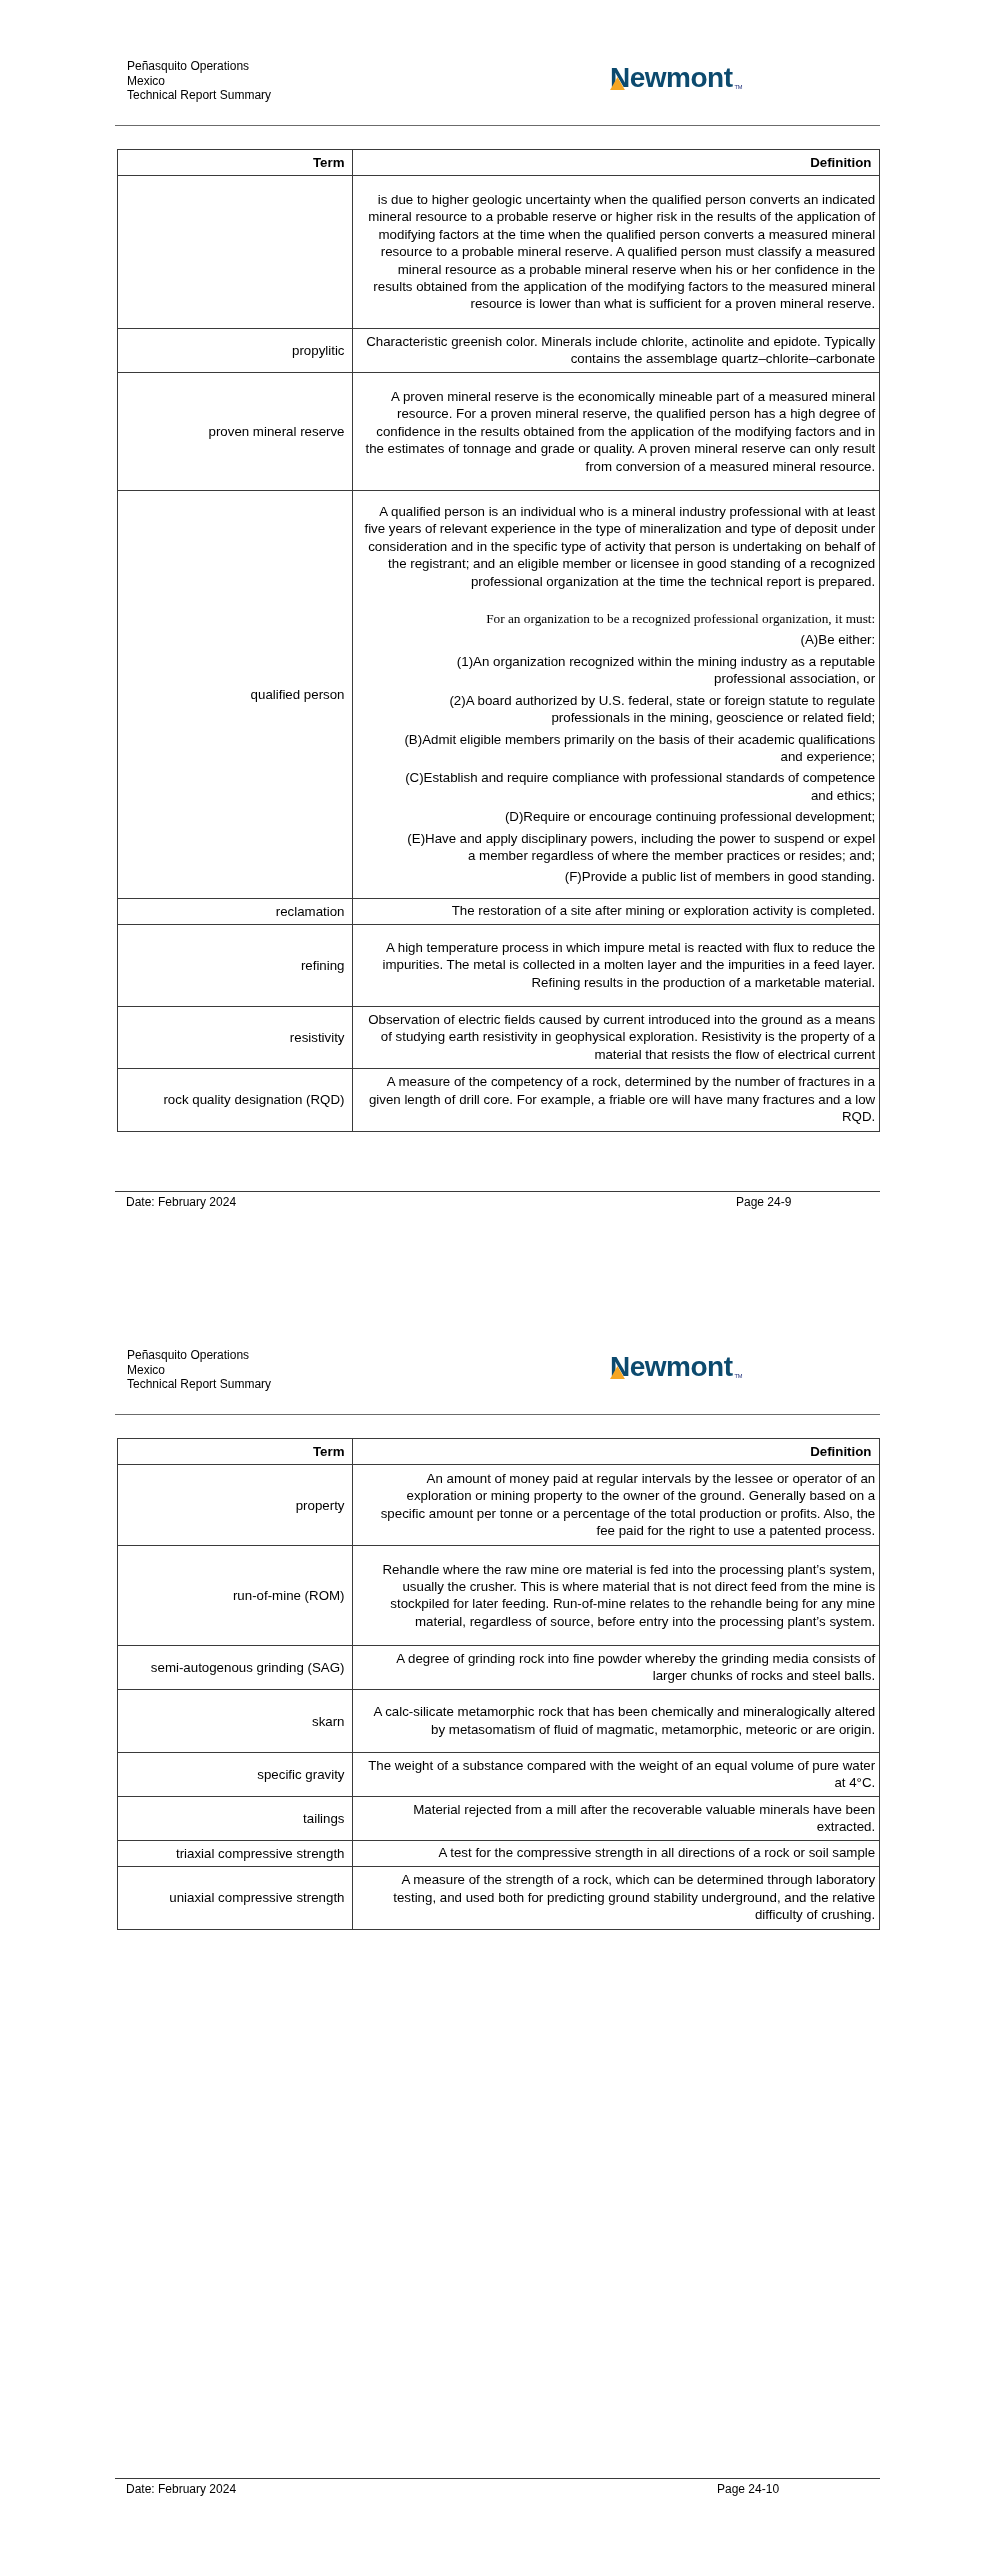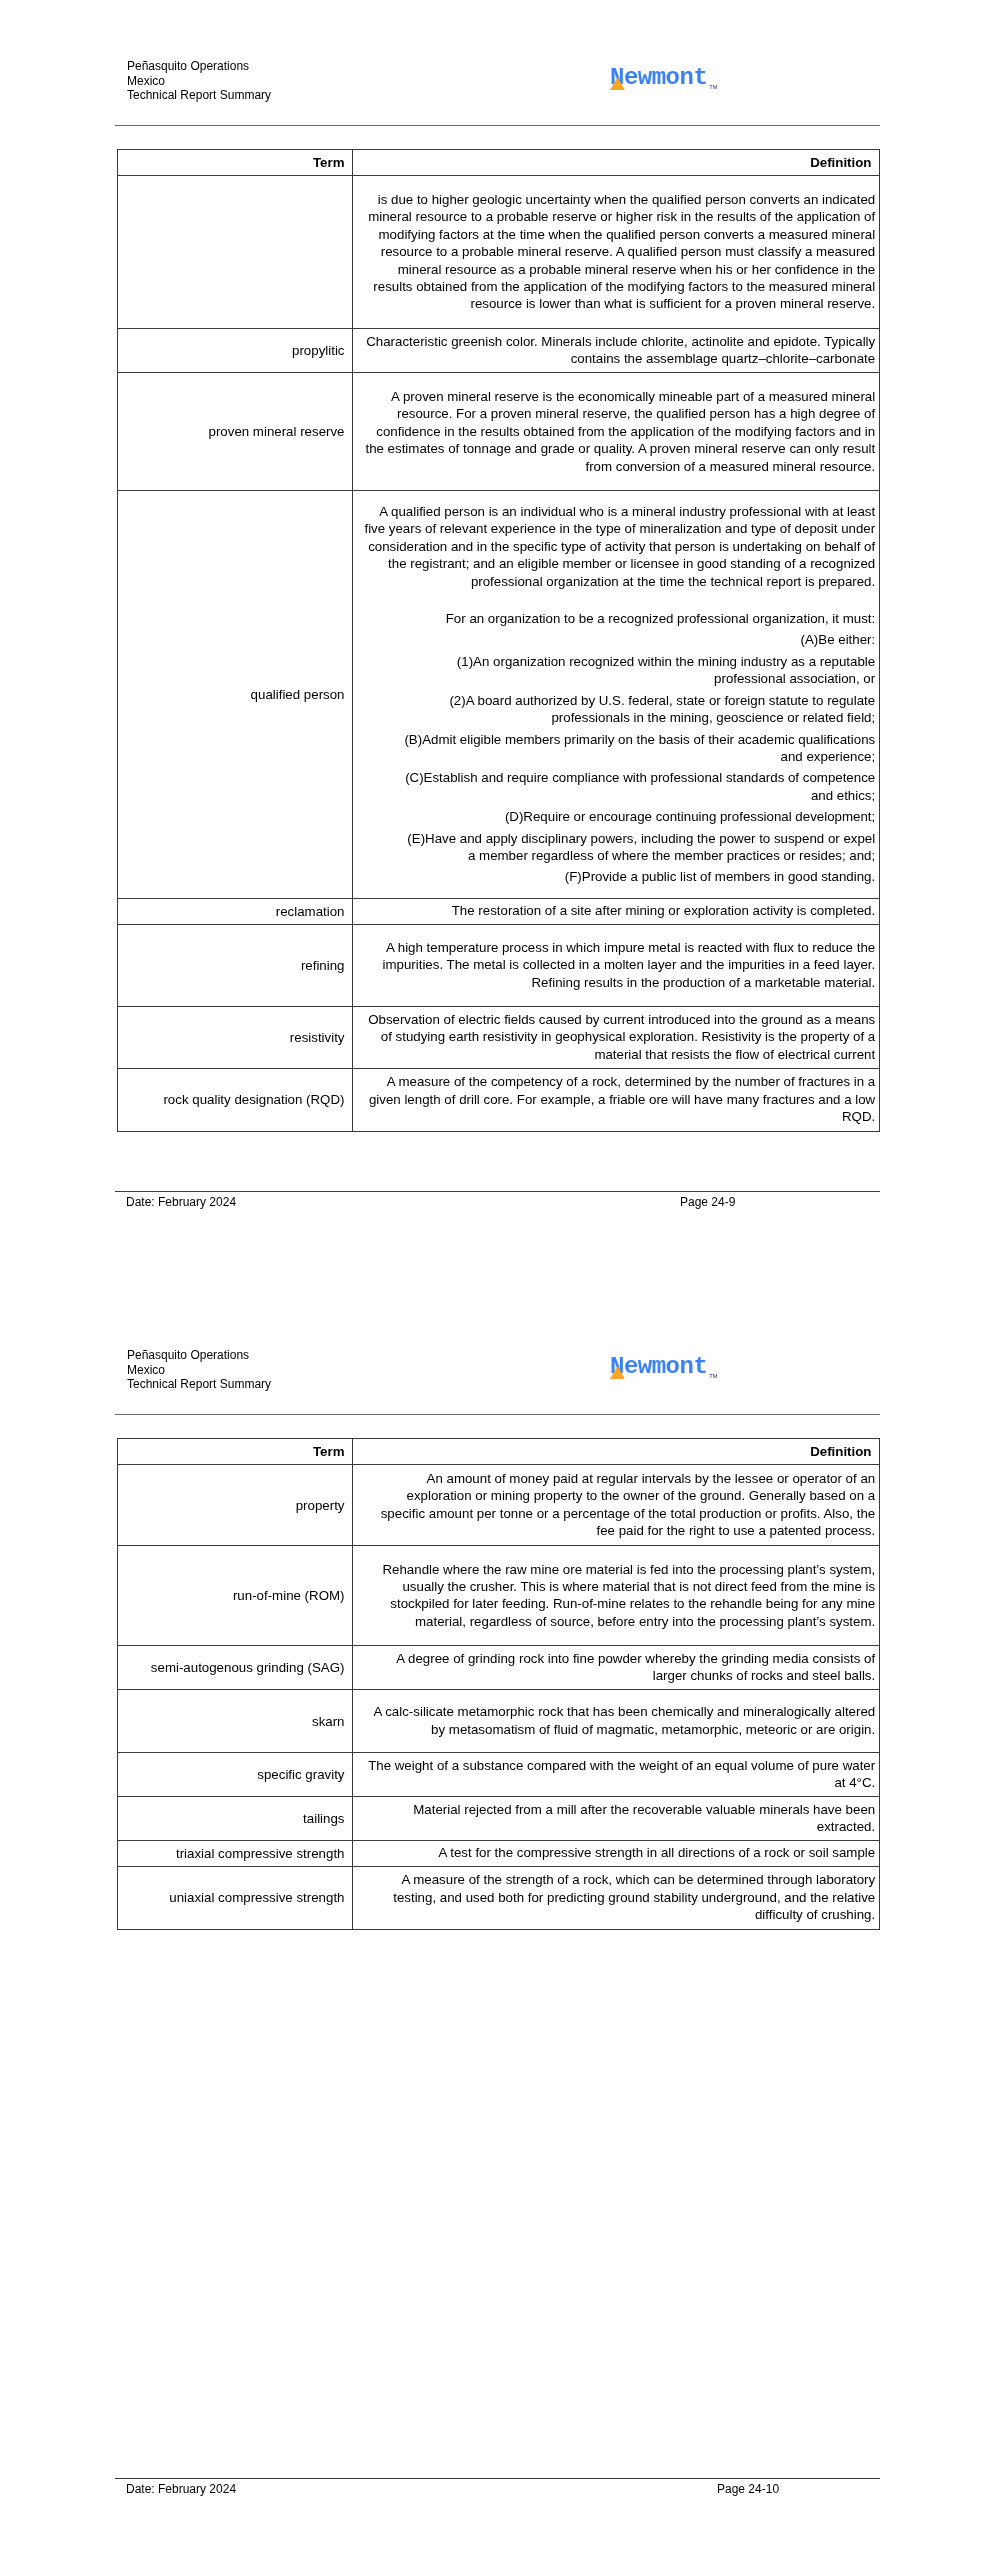--- a/index.html
+++ b/index.html
@@ -36,25 +36,25 @@
     .logo {
       position: absolute;
       left: 610px;
       top: 62px;
       height: 32px;
       display: flex;
       align-items: flex-end;
     }
     .logo svg { display: block; }
     .logo-word {
-      font-family: Liberation Mono, monospace;
+      font-family: Liberation Sans, sans-serif;
       font-weight: bold;
-      font-size: 24px;
+      font-size: 28px;
       line-height: 32px;
-      color: #3b82f6;
+      color: #0c4a6e;
       letter-spacing: -0.5px;
       position: relative;
     }
     .logo-tm {
       font-size: 5.7px;
       color: #1f2f7a;
       margin-left: 1.9px;
       margin-bottom: 3.8px;
     }
     .logo-tri {
@@ -100,21 +100,21 @@
     }
     table.glossary td.def {
       padding-top: 0.9px;
       padding-bottom: 1.9px;
       padding-left: 7.5px;
       padding-right: 3.8px;
     }
     td.def p {
       margin: 0;
     }
-    td.def p + p { margin-top: 20px; }
+    td.def p + p { margin-top: 20px; font-family: Liberation Serif, serif; }
     .li {
       display: block;
       margin-top: 4px;
     }
     .li .lbl {
       display: inline-block;
       width: 59px;
     }
 
     .page-1 table.glossary { top: 149px; }
@@ -129,21 +129,21 @@
     }
     .ftr-date, .ftr-page {
       position: absolute;
       font-size: 12px;
       line-height: 14px;
       white-space: nowrap;
     }
     .ftr-date { left: 126px; }
     .page-1 .ftr-rule { top: 1191px; }
     .page-1 .ftr-date { top: 1195px; }
-    .page-1 .ftr-page { top: 1195px; left: 680px; }
+    .page-1 .ftr-page { top: 1195px; left: 736px; }
     .page-2 .ftr-rule { top: 1189px; }
     .page-2 .ftr-date { top: 1193px; }
     .page-2 .ftr-page { top: 1193px; left: 717px; }
   </style>
 </head>
 <body>
 
 <div class="page page-1">
   <div class="hdr-text">
     <div>Peñasquito Operations</div>

